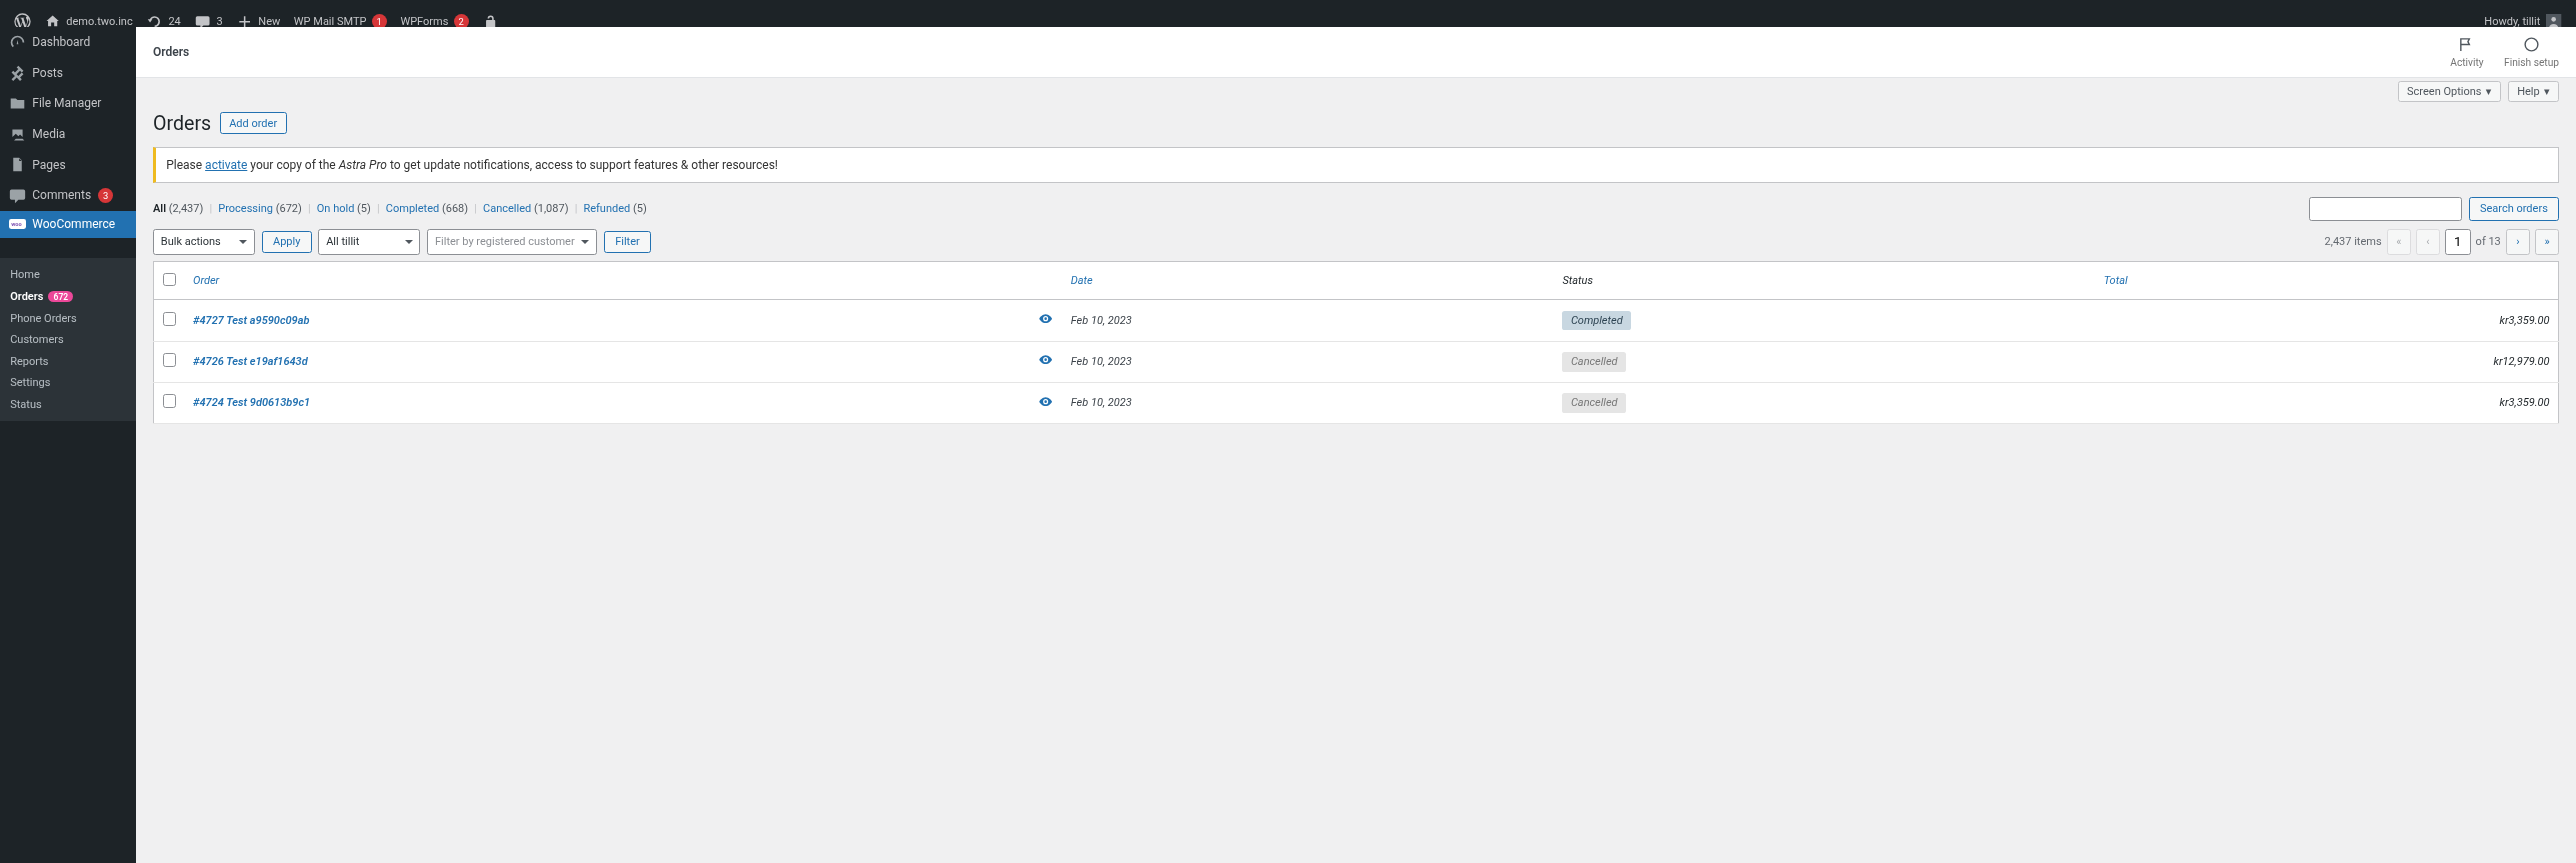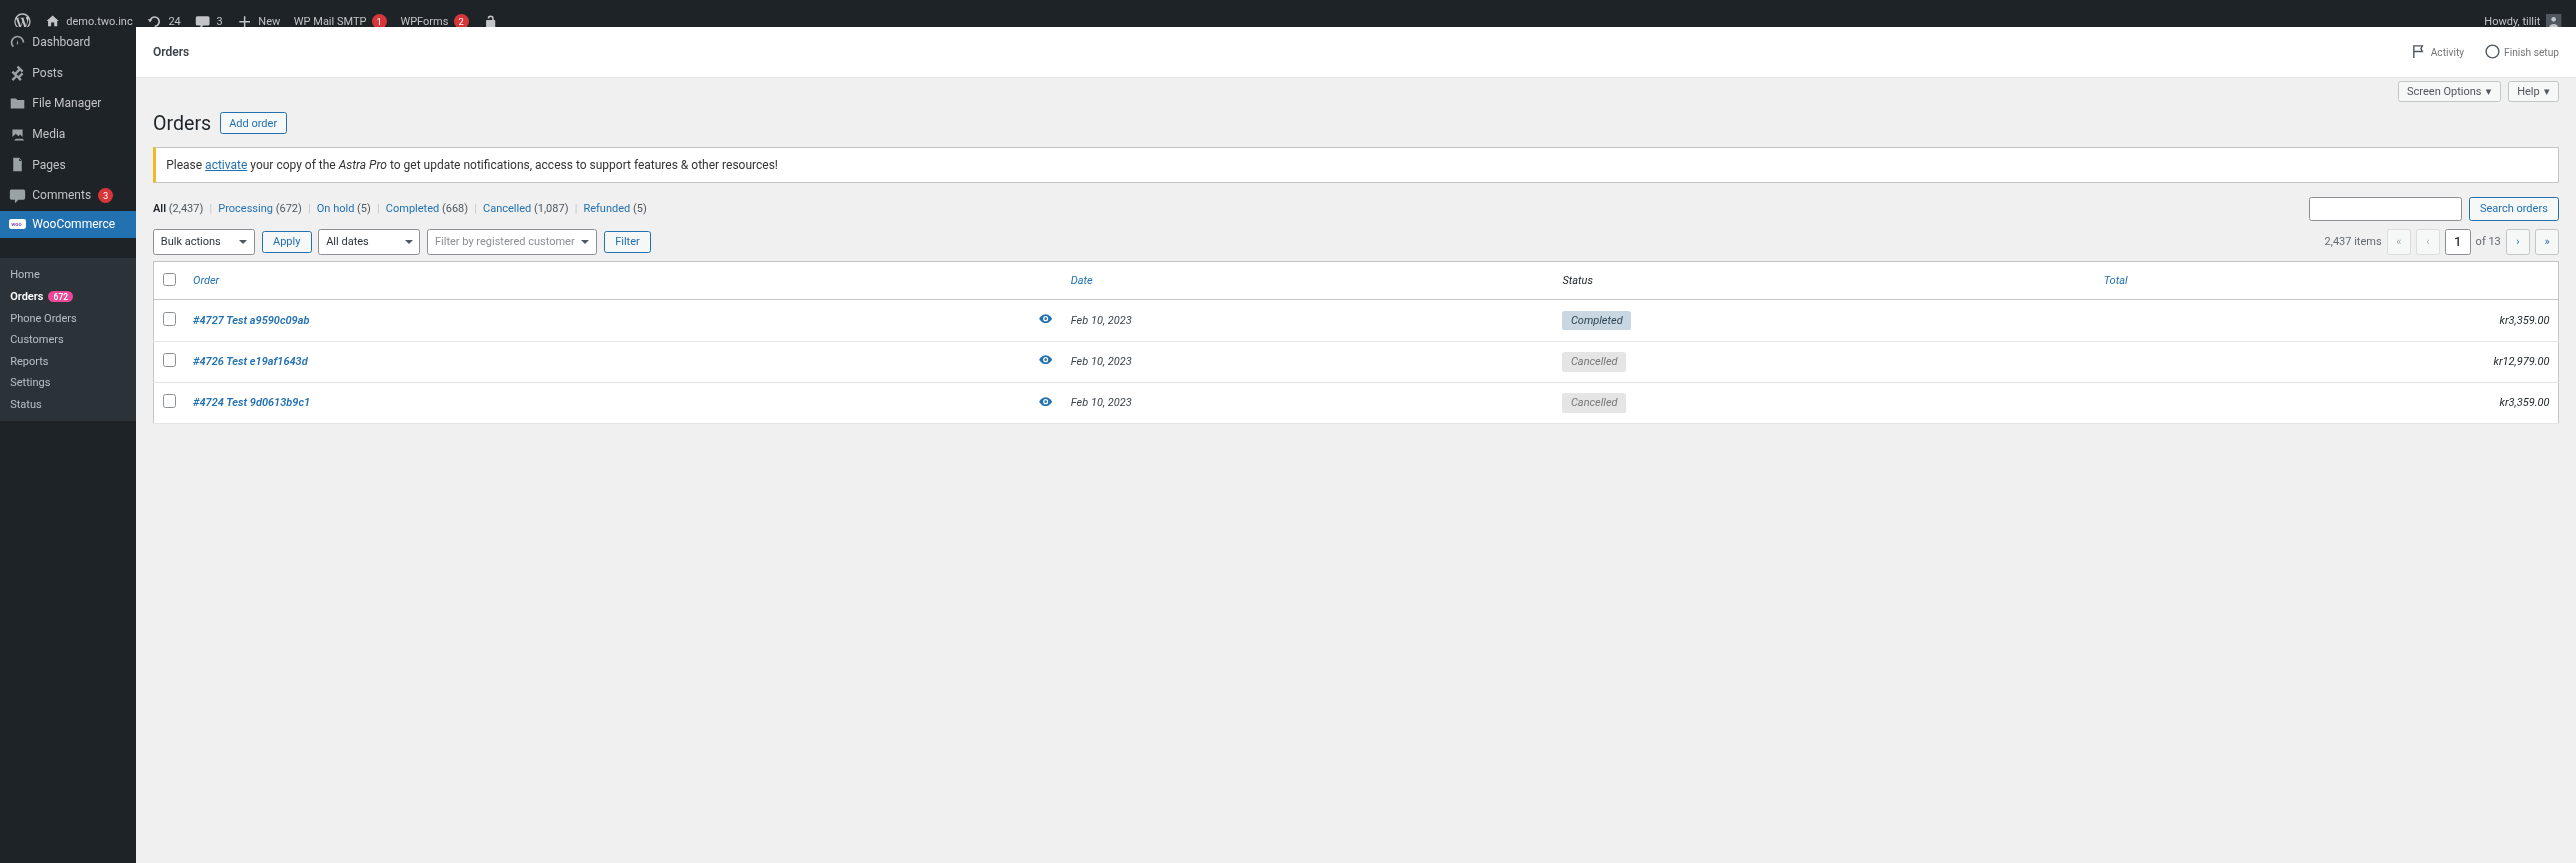--- a/index.html
+++ b/index.html
@@ -30,21 +30,21 @@
 #sidebar .menu-item.current .mi-icon { color: #fff; }
 #sidebar .submenu { background: #2c3338; padding: 6px 0; margin-top: 20px; }
 #sidebar .submenu .sub-item { padding: 4.3px 10.2px; font-size: 11px; color: rgba(240,246,252,.7); cursor: pointer; display: flex; align-items: center; gap: 5.1px; }
 #sidebar .submenu .sub-item.current { color: #fff; font-weight: 600; }
 .sub-bubble { background: #ec4899; color: #fff; font-size: 8.5px; border-radius: 7.7px; padding: 0.9px 5.1px; }
 
 
 #page-header { background: #fff; height: 51px; display: flex; align-items: center; justify-content: space-between; padding: 0 17px; border-bottom: 0.9px solid #e2e4e7; }
 #page-header h1.small { font-size: 12px; font-weight: 600; }
 #page-header .right-actions { display: flex; gap: 20.4px; align-items: center; }
-#page-header .action { display: flex; flex-direction: row; align-items: center; gap: 2.6px; font-size: 10.2px; color: #757575; cursor: pointer; }
+#page-header .action { display: flex; flex-direction: column; align-items: center; gap: 2.6px; font-size: 10.2px; color: #757575; cursor: pointer; }
 #page-header .action svg { width: 17px; height: 17px; }
 
 
 #screen-options-strip { display: flex; justify-content: flex-end; gap: 6.8px; padding: 3.4px 17px 0; }
 .pill-btn { display: inline-flex; align-items: center; gap: 4.3px; background: #f6f7f7; border: 0.9px solid #c3c4c7; border-radius: 2.6px; padding: 2.6px 8.5px; font-size: 11px; cursor: pointer; color: #50575e; }
 
 
 #content { padding: 10.2px 17px 17px; }
 #title-row { display: flex; align-items: center; gap: 8.5px; margin-bottom: 12px; }
 #title-row h1 { font-size: 19.6px; font-weight: 400; color: #1d2327; }
@@ -319,21 +319,21 @@
         </div>
       </div>
 
       <div id="tablenav">
         <div class="actions">
           <div class="select">
               <span>Bulk actions</span>
             </div>
           <button class="button-secondary">Apply</button>
           <div class="select">
-              <span>All dates</span>
+              <span>All tillit</span>
             </div>
           <div class="select wide">
               <span>Filter by registered customer</span>
             </div>
           <button class="button-secondary">Filter</button>
         </div>
         <div class="pager">
           <span>2,437 items</span>
           <span class="pg-btn disabled">«</span>
           <span class="pg-btn disabled">‹</span>

